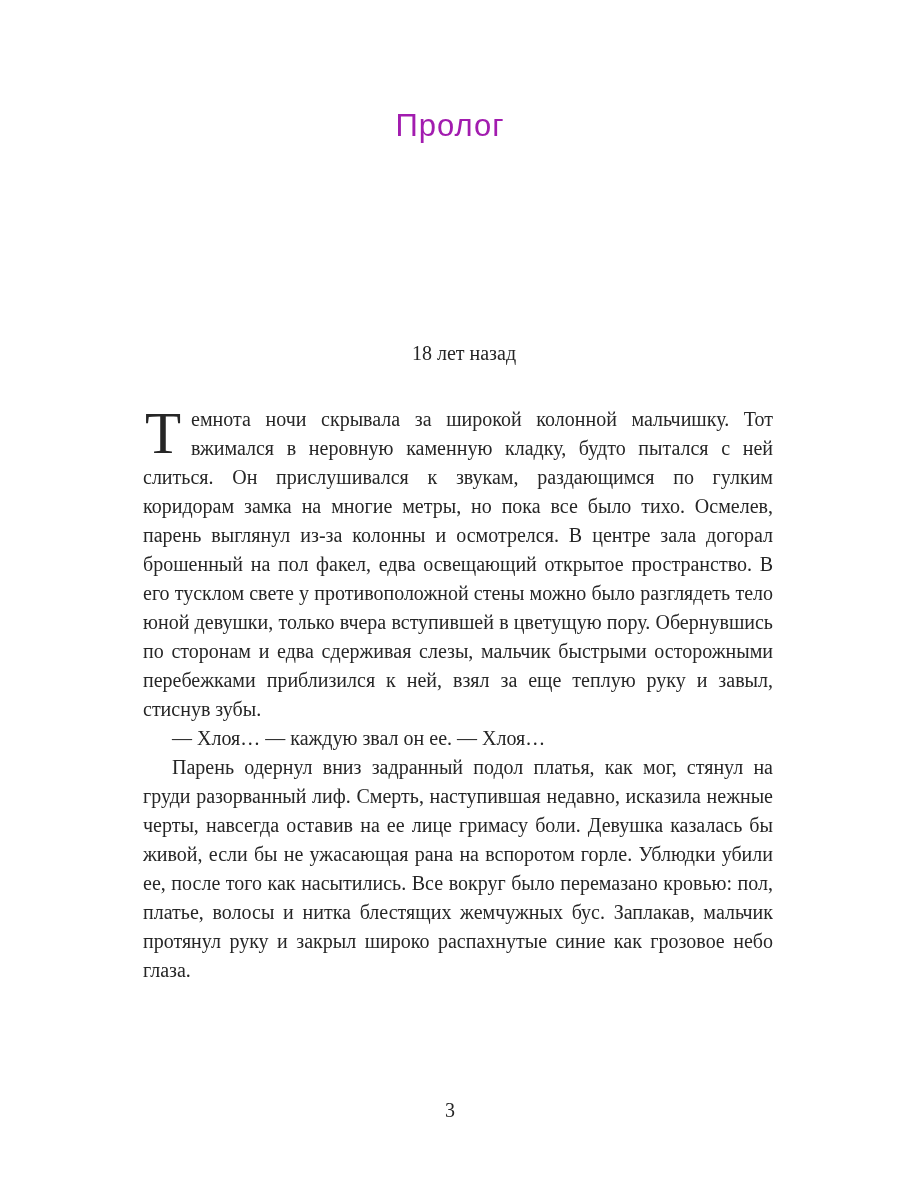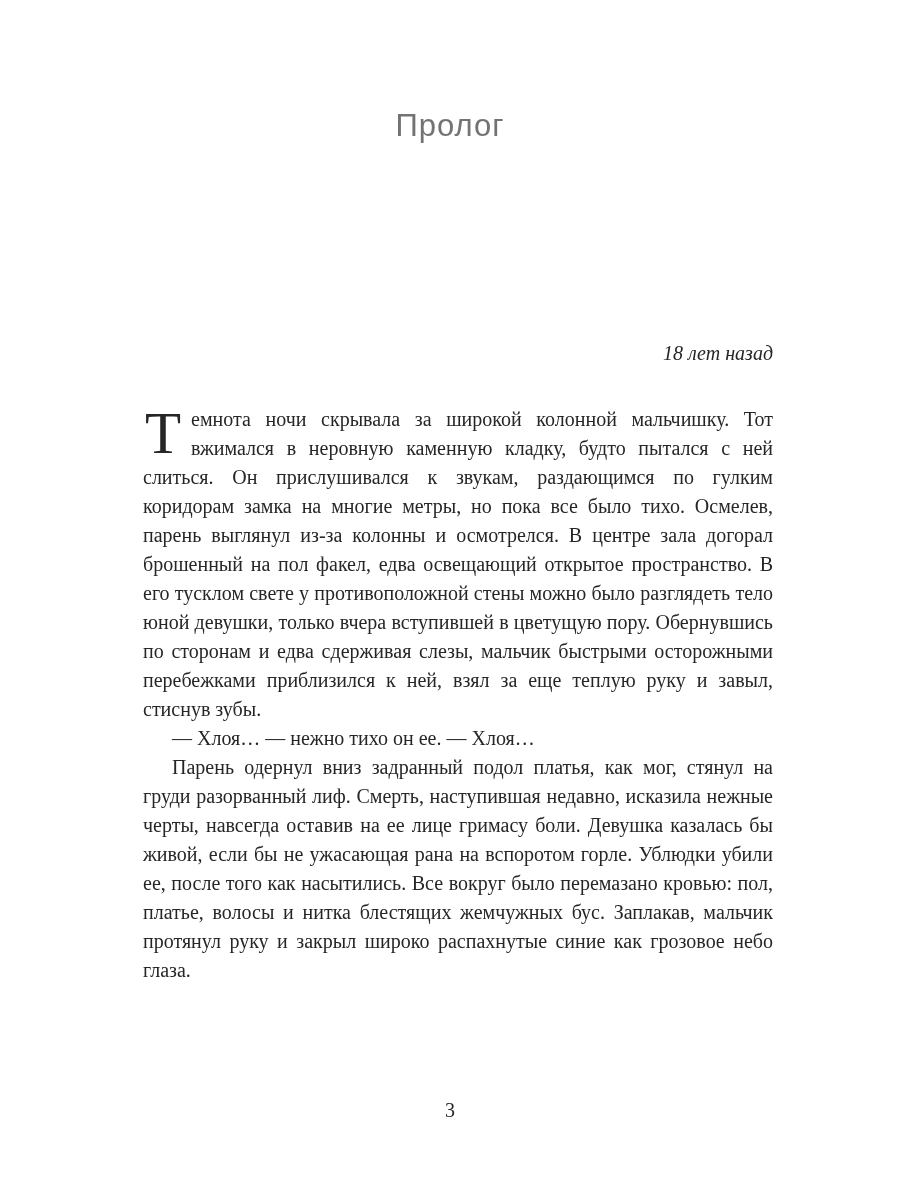--- a/index.html
+++ b/index.html
@@ -19,38 +19,37 @@
       position: absolute;
       top: 108px;
       left: 0;
       width: 100%;
       margin: 0;
       text-align: center;
       font-family: "Liberation Sans", sans-serif;
       font-weight: 300;
       font-size: 31px;
       letter-spacing: 1px;
-      color: #737373;
+      color: #a21caf;
     }
 
     .text-block {
       position: absolute;
       left: 143px;
       top: 339px;
       width: 630px;
       font-size: 20px;
       line-height: 29px;
       text-align: justify;
       color: #262626;
     }
 
     .date-line {
       margin: 0 0 37px 12px;
-      font-style: italic;
-      text-align: right;
+      text-align: center;
     }
 
     .para {
       margin: 0;
       text-indent: 29px;
       hyphens: auto;
       -webkit-hyphens: auto;
     }
 
     .para.first {
@@ -82,21 +81,21 @@
 <div class="page">
 
   <h1 class="chapter-title">Пролог</h1>
 
   <main class="text-block">
 
     <p class="date-line">18 лет назад</p>
 
     <p class="para first" lang="ru"><span class="dropcap">Т</span><span class="para-text">емнота ночи скрывала за широкой колонной мальчишку. Тот вжимался в неровную каменную кладку, будто пытался с ней слиться. Он прислушивался к звукам, раздающимся по гулким коридорам замка на многие метры, но пока все было тихо. Осмелев, парень выглянул из-за колонны и осмотрелся. В центре зала догорал брошенный на пол факел, едва освещающий открытое пространство. В его тусклом свете у противоположной стены можно было разглядеть тело юной девушки, только вчера вступившей в цветущую пору. Обернувшись по сторонам и едва сдерживая слезы, мальчик быстрыми осторожными перебежками приблизился к ней, взял за еще теплую руку и завыл, стиснув зубы.</span></p>
 
-    <p class="para" lang="ru">— Хлоя… — нежно тихо он ее. — Хлоя…</p>
+    <p class="para" lang="ru">— Хлоя… — каждую звал он ее. — Хлоя…</p>
 
     <p class="para" lang="ru">Парень одернул вниз задранный подол платья, как мог, стянул на груди разорванный лиф. Смерть, наступившая недавно, исказила нежные черты, навсегда оставив на ее лице гримасу боли. Девушка казалась бы живой, если бы не ужасающая рана на вспоротом горле. Ублюдки убили ее, после того как насытились. Все вокруг было перемазано кровью: пол, платье, волосы и нитка блестящих жемчужных бус. Заплакав, мальчик протянул руку и закрыл широко распахнутые синие как грозовое небо глаза.</p>
 
 
   </main>
 
   <footer class="page-number">3</footer>
 
 </div>
 

